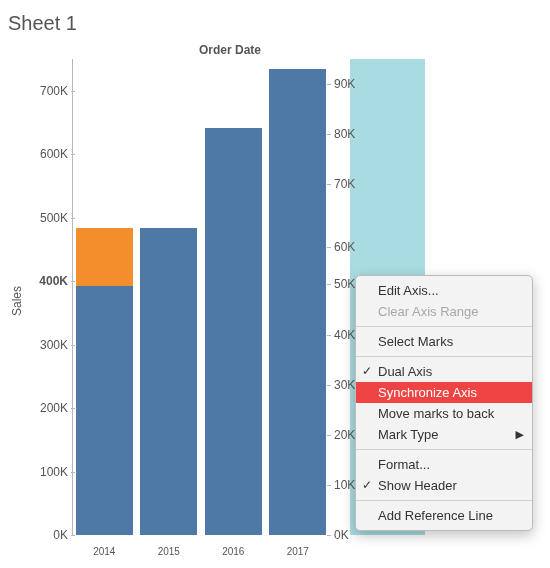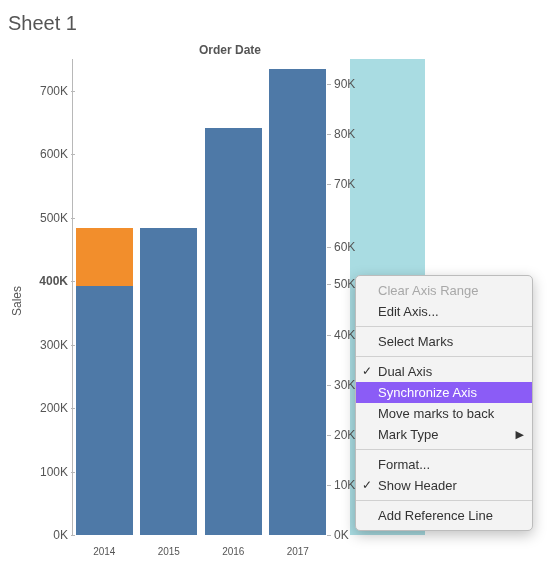--- a/index.html
+++ b/index.html
@@ -134,21 +134,21 @@
     padding: 4px 0;
     width: 178px;
   }
   .ctx-item {
     position: relative;
     padding: 3px 20px 3px 22px;
     white-space: nowrap;
     color: #333;
   }
   .ctx-item.highlight {
-    background: #8b5cf6;
+    background: #ef4444;
     color: #fff;
   }
   .ctx-item.disabled { color: #a8a8a8; }
   .ctx-sep {
     height: 0;
     border-top: 1px solid #d0d0d0;
     margin: 4px 0;
   }
   .ctx-check {
     position: absolute;
@@ -220,22 +220,22 @@
 
     <div id="x-cats">
         <div class="x-cat" style="left: 0%;">2014</div>
         <div class="x-cat" style="left: 25%;">2015</div>
         <div class="x-cat" style="left: 50%;">2016</div>
         <div class="x-cat" style="left: 75%;">2017</div>
       </div>
   </div>
 
   <div class="ctx-menu" id="ctx" style="top:234px; left:355px;">
+      <div class="ctx-item"><span>Edit Axis...</span></div>
       <div class="ctx-item disabled"><span>Clear Axis Range</span></div>
-      <div class="ctx-item"><span>Edit Axis...</span></div>
       <div class="ctx-sep"></div>
       <div class="ctx-item"><span>Select Marks</span></div>
       <div class="ctx-sep"></div>
       <div class="ctx-item"><span class="ctx-check">✓</span><span>Dual Axis</span></div>
       <div class="ctx-item highlight"><span>Synchronize Axis</span></div>
       <div class="ctx-item"><span>Move marks to back</span></div>
       <div class="ctx-item"><span>Mark Type</span><span class="ctx-arrow">▶</span></div>
       <div class="ctx-sep"></div>
       <div class="ctx-item"><span>Format...</span></div>
       <div class="ctx-item"><span class="ctx-check">✓</span><span>Show Header</span></div>

